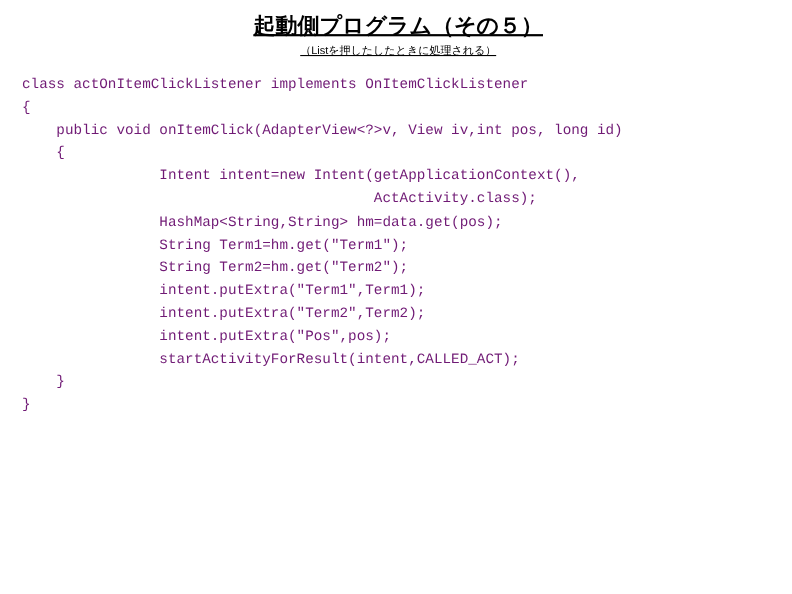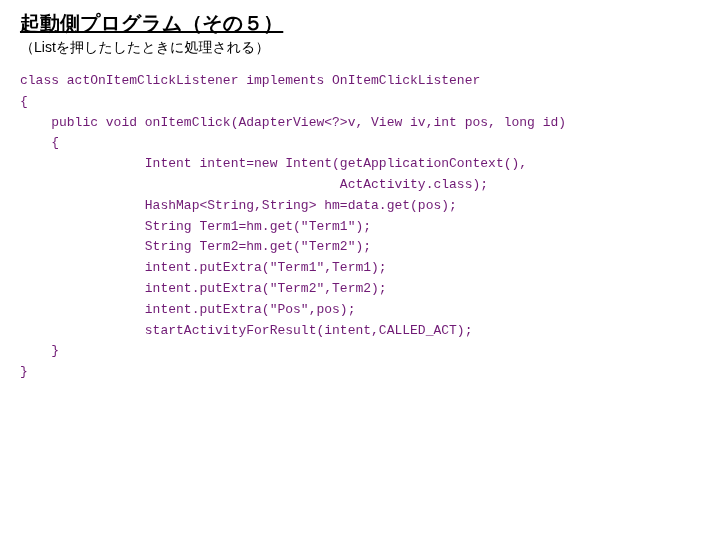--- a/index.html
+++ b/index.html
@@ -6,33 +6,34 @@
     margin: 0;
     padding: 0;
     width: 720px;
     height: 540px;
     background: #fff;
     font-family: "MS PGothic", "Hiragino Kaku Gothic Pro", sans-serif;
     overflow: hidden;
   }
   .header-area {
     padding: 10px 16px 4px 20px;
-    text-align: left;
+    text-align: center;
   }
   .title {
     font-size: 20px;
     font-weight: bold;
     color: #000;
     text-decoration: underline;
     display: inline-block;
   }
   .subtitle {
-    font-size: 14px;
+    font-size: 10px;
     color: #000;
     margin-top: 2px;
+    text-decoration: underline;
   }
   .code-area {
     padding: 10px 20px;
     font-family: "MS Gothic", "Courier New", monospace;
     font-size: 13px;
     line-height: 1.6;
     white-space: pre;
     color: #701a75;
   }
 </style>

